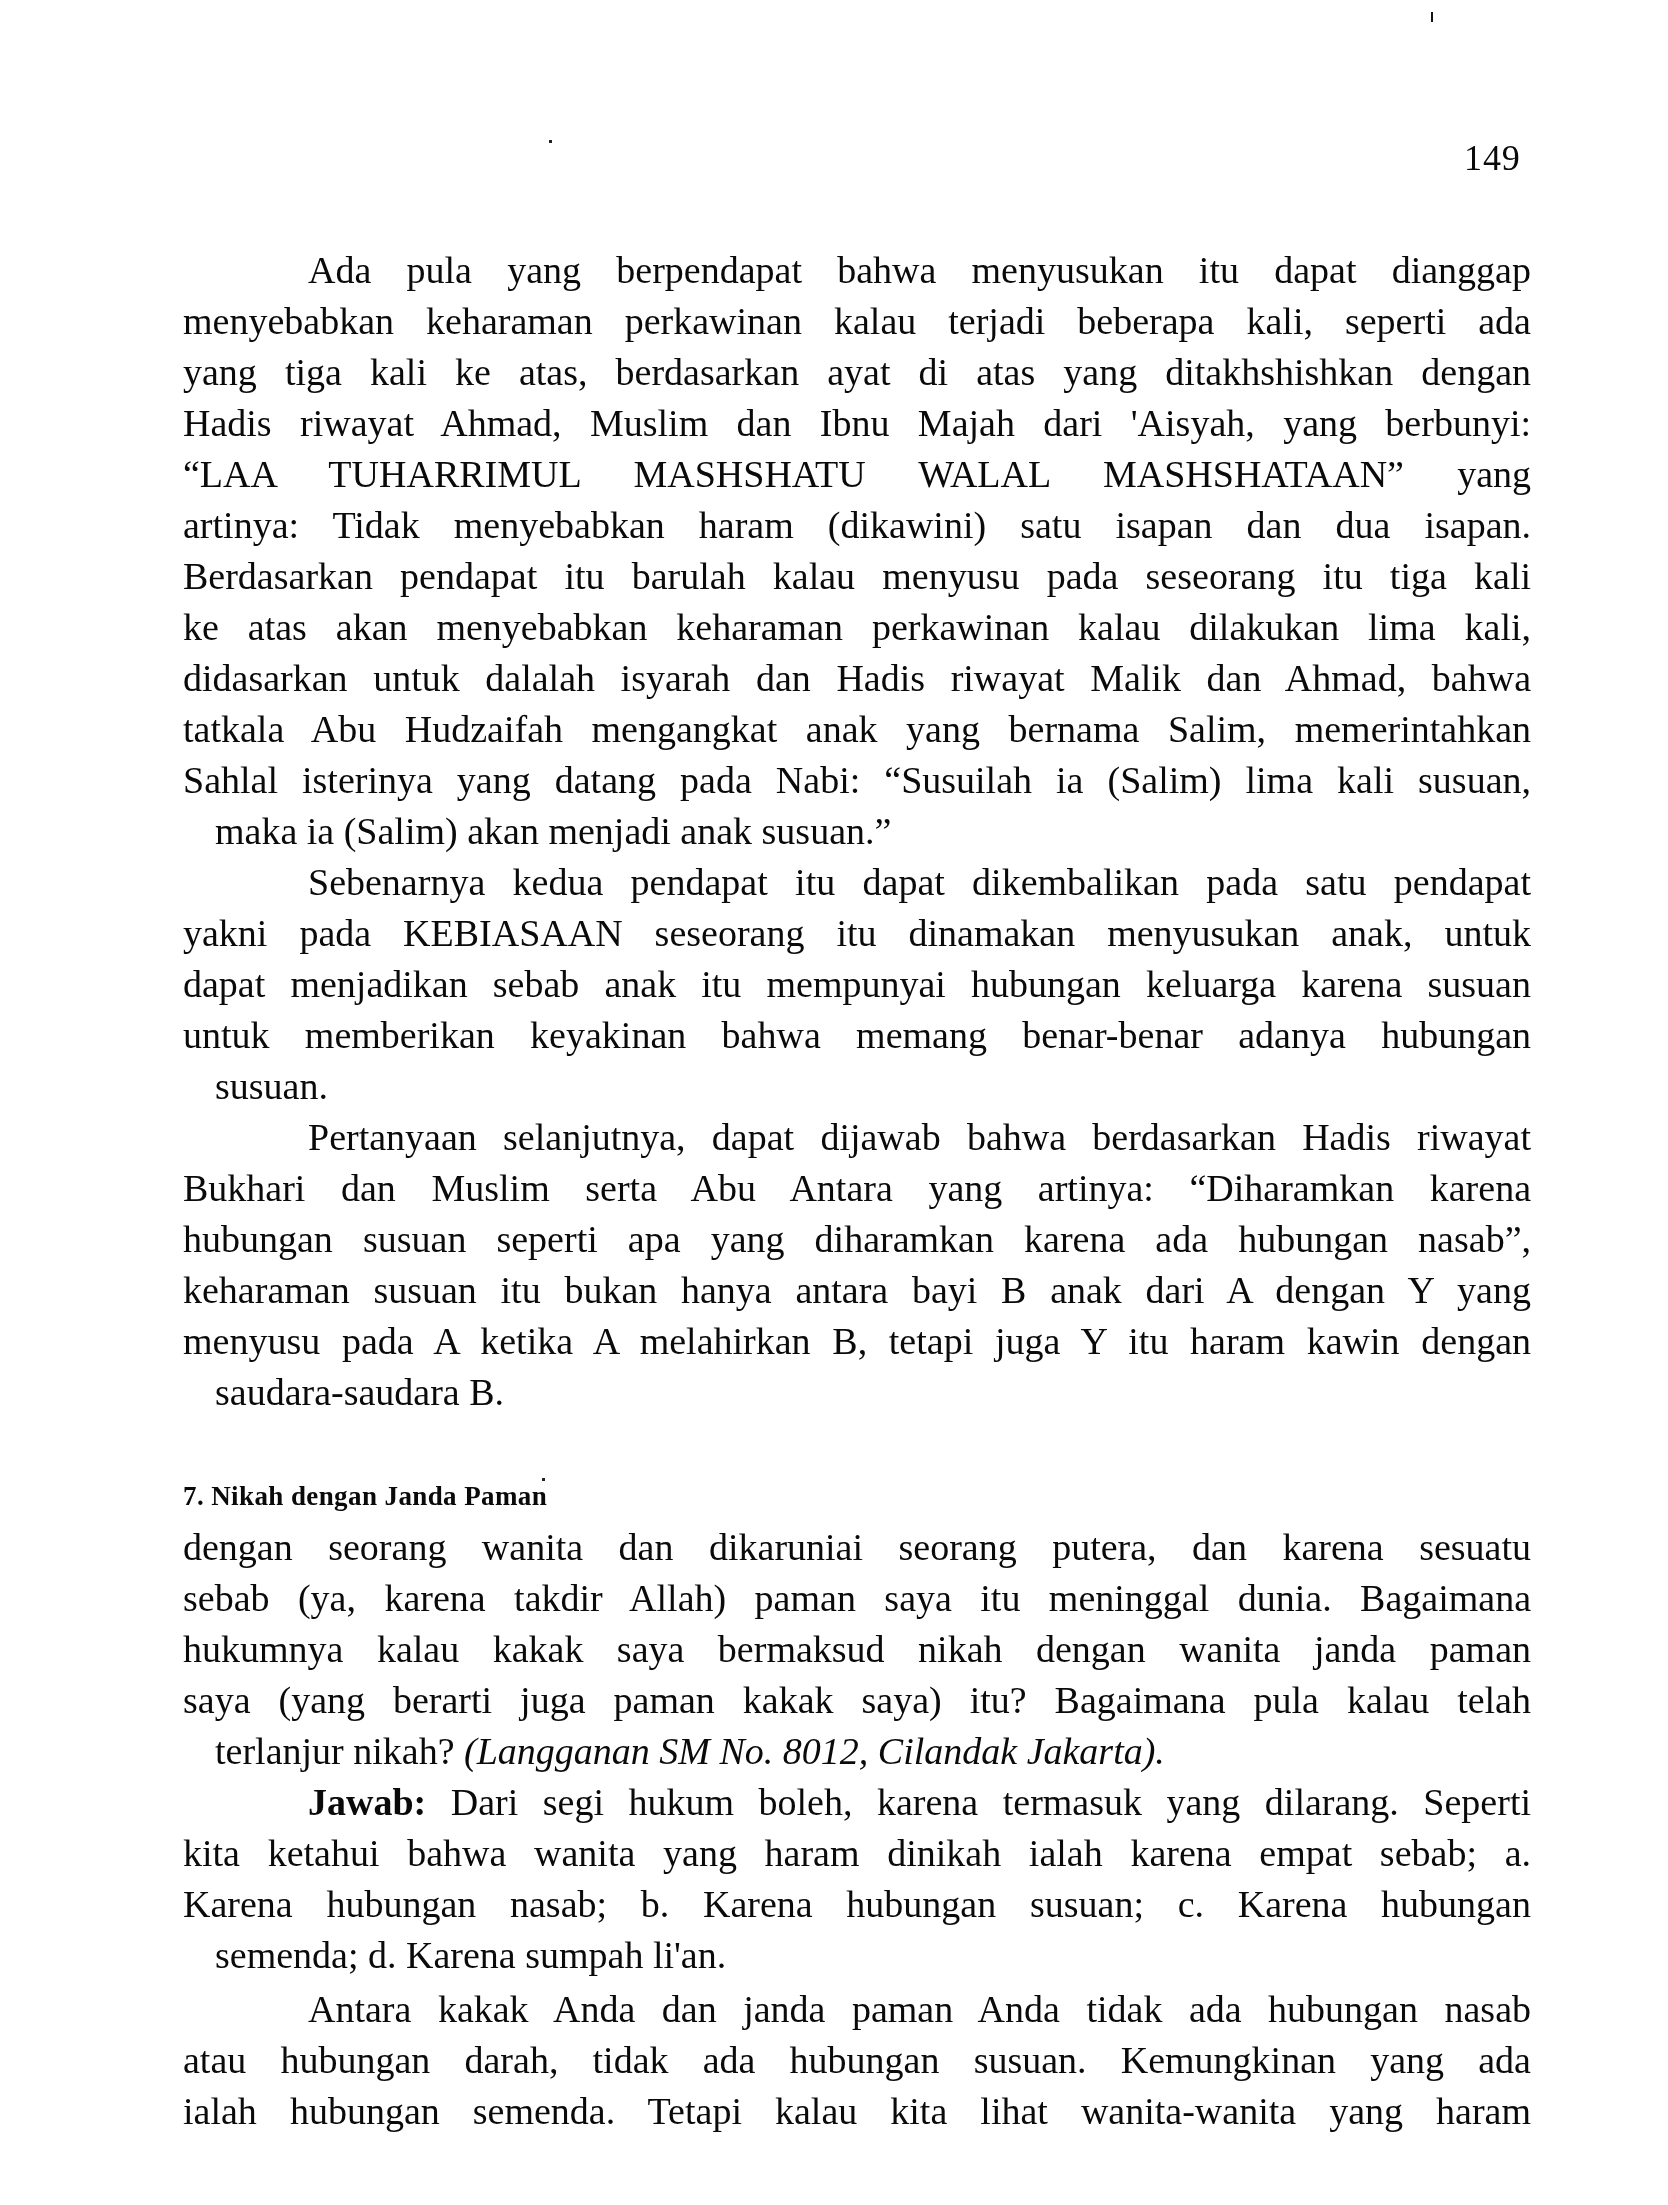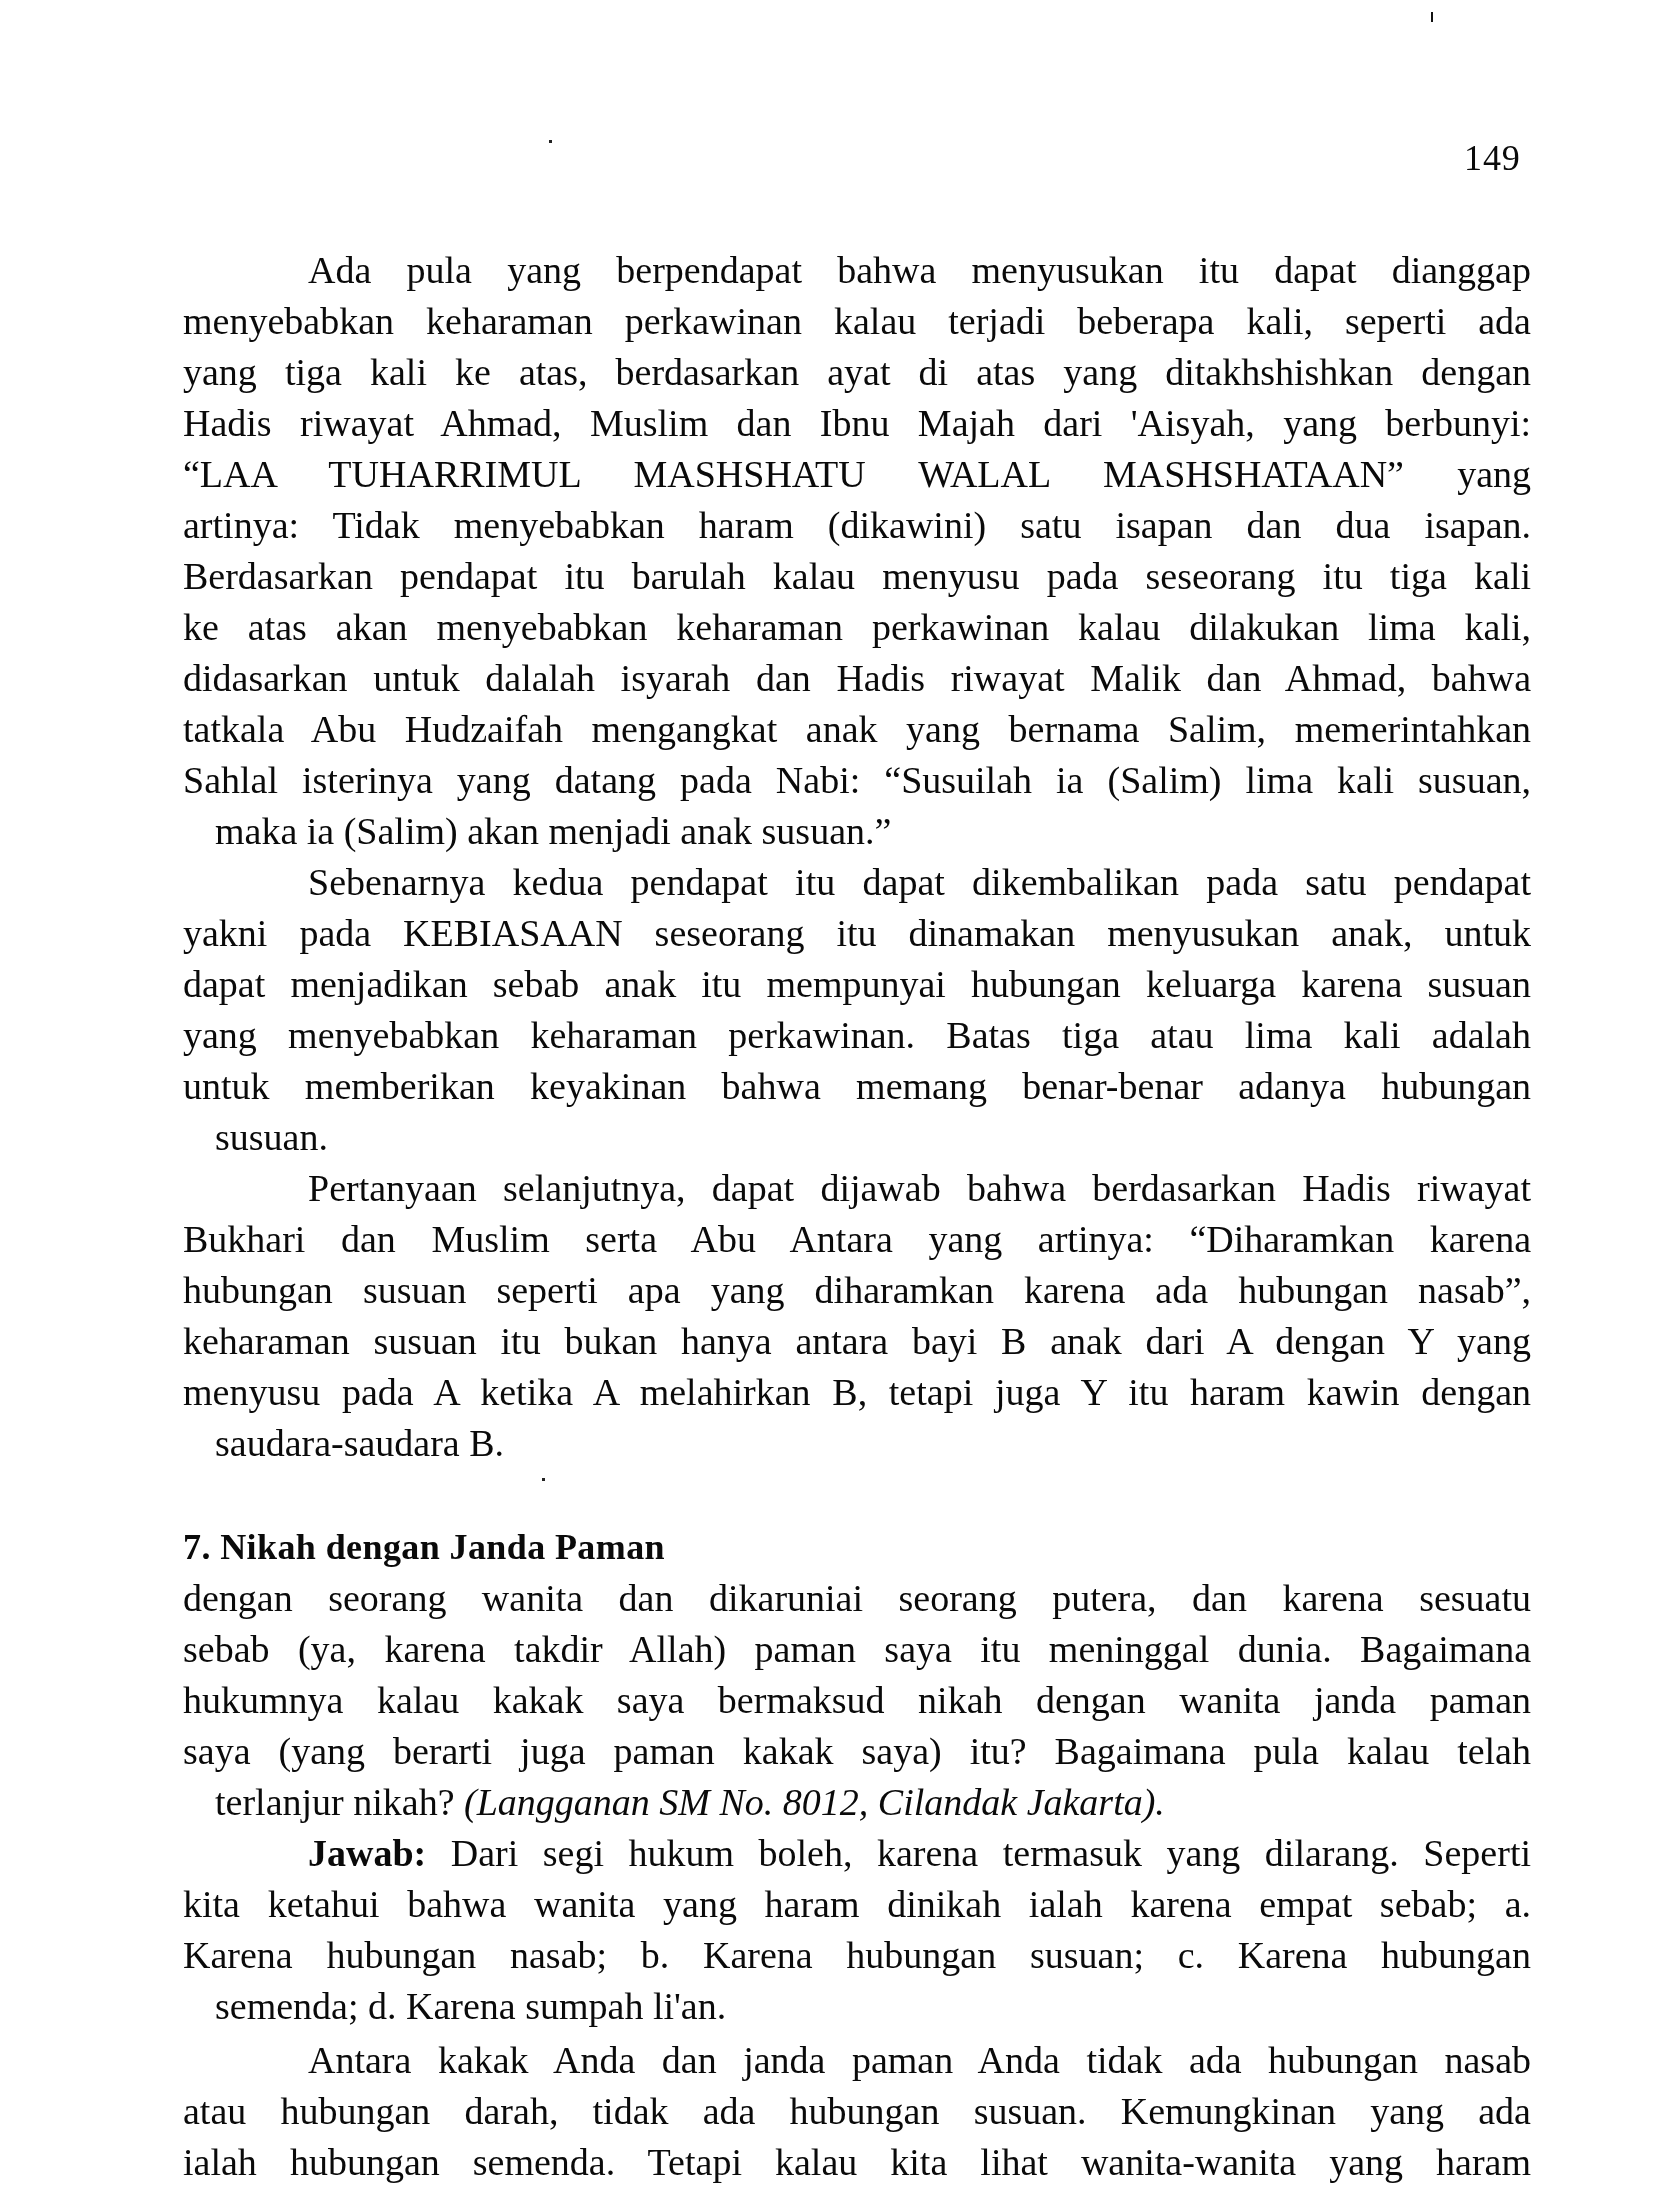--- a/index.html
+++ b/index.html
@@ -62,21 +62,21 @@
   .line.indent {
     padding-left: 125px;
   }
   .gap-heading {
     height: 53px;
   }
   .heading {
     display: block;
     height: 51px;
     line-height: 51px;
-    font-size: 36px;
+    font-size: 27px;
     font-weight: bold;
     white-space: nowrap;
     letter-spacing: 0.4px;
   }
   .bold { font-weight: bold; }
   .italic { font-style: italic; }
   .para-gap { height: 2.6px; }
   .stray-mark {
     position: absolute;
     width: 2.6px;
@@ -107,21 +107,20 @@
       <span class="line">didasarkan untuk dalalah isyarah dan Hadis riwayat Malik dan Ahmad, bahwa</span>
       <span class="line">tatkala Abu Hudzaifah mengangkat anak yang bernama Salim, memerintahkan</span>
       <span class="line">Sahlal isterinya yang datang pada Nabi: “Susuilah ia (Salim) lima kali susuan,</span>
       <span class="line last">maka ia (Salim) akan menjadi anak susuan.”</span>
     </div>
 
     <div>
       <span class="line indent">Sebenarnya kedua pendapat itu dapat dikembalikan pada satu pendapat</span>
       <span class="line">yakni pada KEBIASAAN seseorang itu dinamakan menyusukan anak, untuk</span>
       <span class="line">dapat menjadikan sebab anak itu mempunyai hubungan keluarga karena susuan</span>
-      <span class="line">yang menyebabkan keharaman perkawinan. Batas tiga atau lima kali adalah</span>
       <span class="line">untuk memberikan keyakinan bahwa memang benar-benar adanya hubungan</span>
       <span class="line last">susuan.</span>
     </div>
 
     <div>
       <span class="line indent">Pertanyaan selanjutnya, dapat dijawab bahwa berdasarkan Hadis riwayat</span>
       <span class="line">Bukhari dan Muslim serta Abu Antara yang artinya: “Diharamkan karena</span>
       <span class="line">hubungan susuan seperti apa yang diharamkan karena ada hubungan nasab”,</span>
       <span class="line">keharaman susuan itu bukan hanya antara bayi B anak dari A dengan Y yang</span>
       <span class="line">menyusu pada A ketika A melahirkan B, tetapi juga Y itu haram kawin dengan</span>

